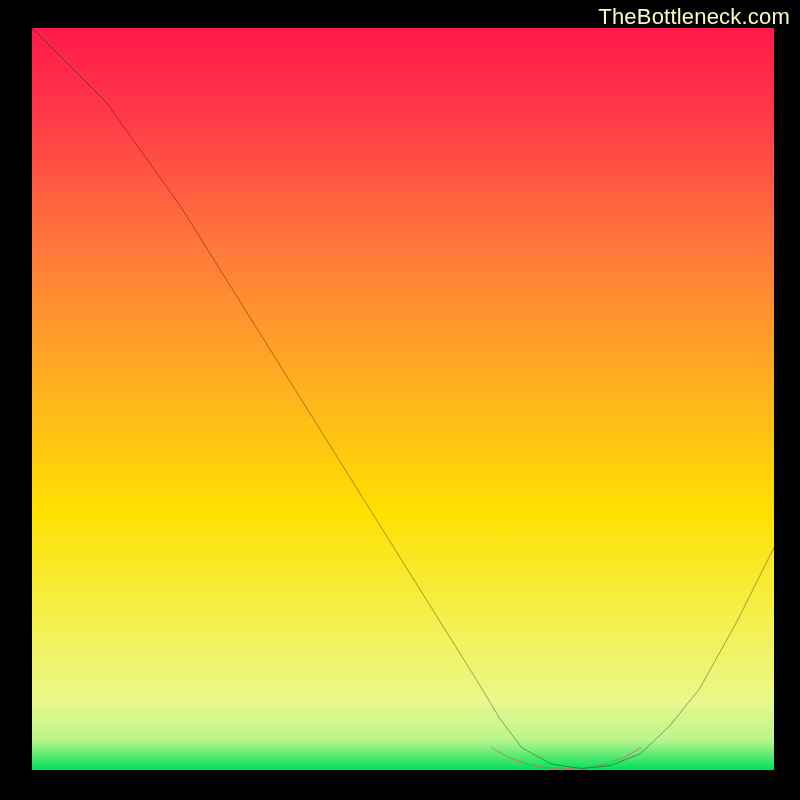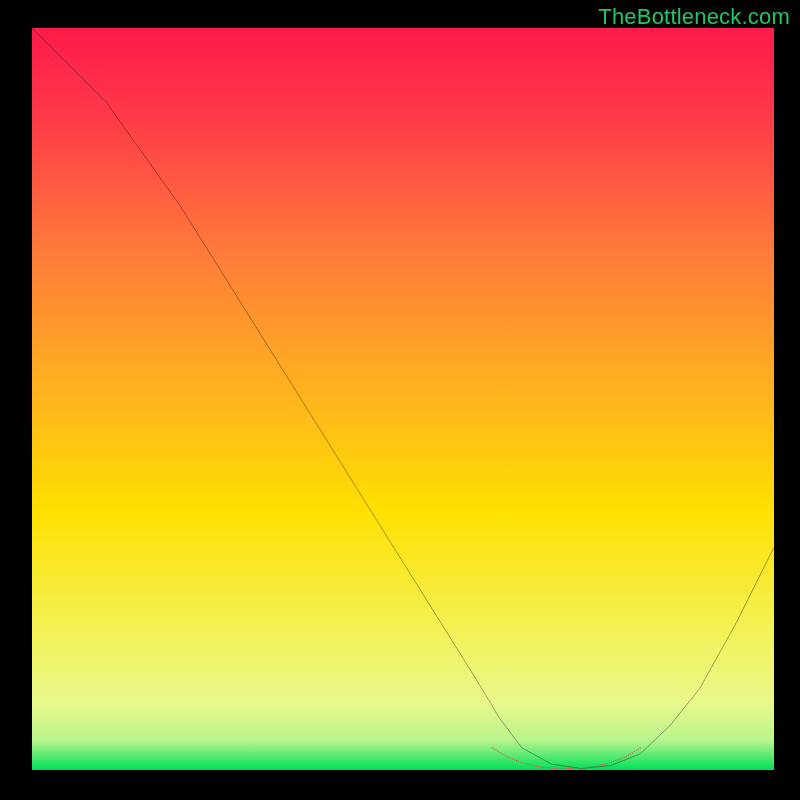--- a/index.html
+++ b/index.html
@@ -14,21 +14,21 @@
   .frame {
     position: relative;
     width: 800px;
     height: 800px;
     background: #000;
   }
   .watermark {
     position: absolute;
     top: 4px;
     right: 10px;
-    color: #22c55e;
+    color: #fef9c3;
     font-size: 22px;
     font-weight: 500;
     letter-spacing: 0.2px;
     z-index: 5;
   }
   svg.plot {
     position: absolute;
     left: 32px;
     top: 28px;
     width: 742px;

